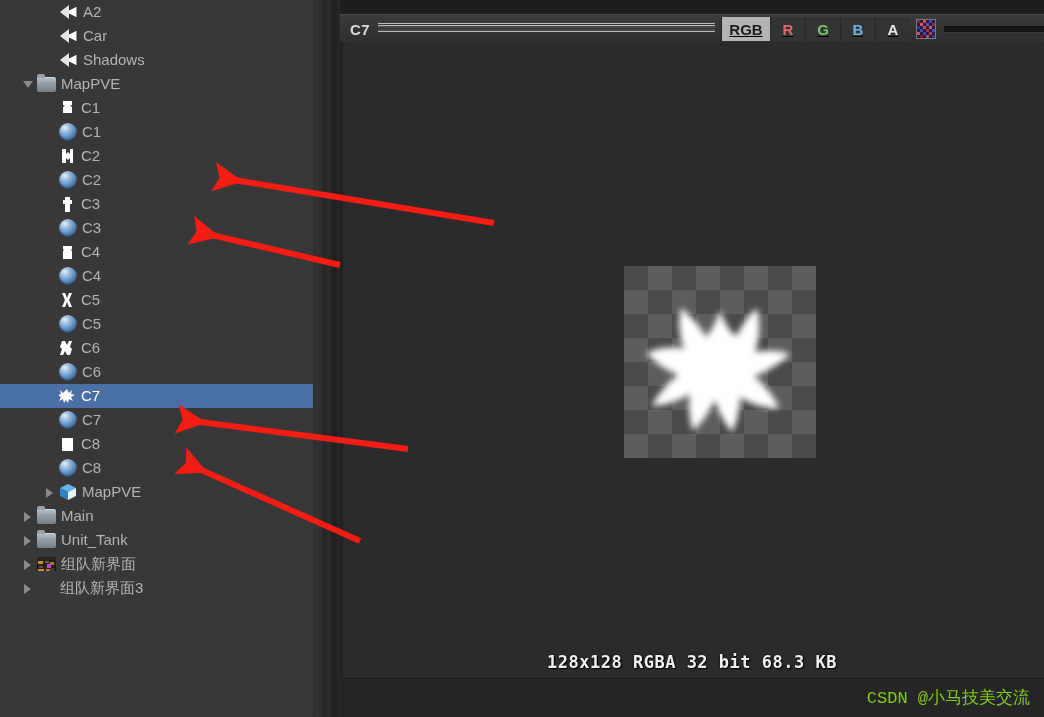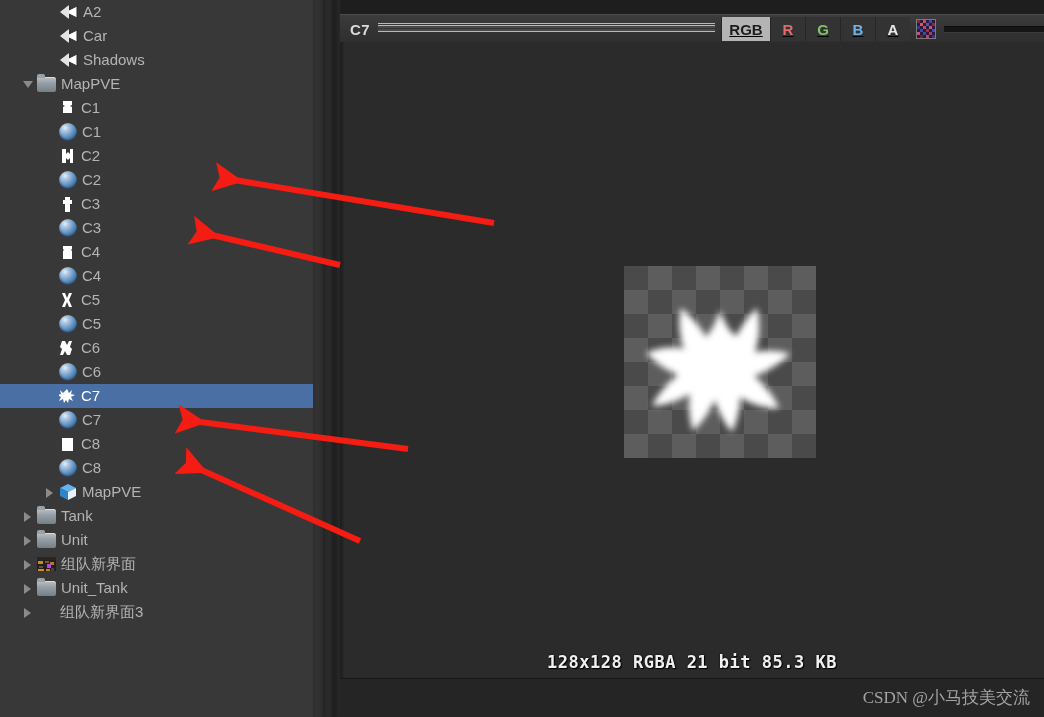--- a/index.html
+++ b/index.html
@@ -139,22 +139,22 @@
     position:absolute;left:0;right:0;top:610px;text-align:center;
     font-family:"DejaVu Sans Mono","Liberation Mono",monospace;
     font-size:17px;font-weight:bold;color:#f0f0f0;letter-spacing:.5px;
     text-shadow:1px 1px 1px #000,0 0 2px #000;
   }
   #preview-footer{
     position:absolute;left:0;top:678px;width:704px;height:39px;background:#252525;
     border-top:1px solid #181818;
   }
   #watermark{
-    position:absolute;right:14px;top:686px;font-size:17px;color:#a3a3a3;
-    font-family:Liberation Serif, serif;
+    position:absolute;right:14px;top:686px;font-size:17px;color:#84cc16;
+    font-family:Liberation Mono, monospace;
   }
 
   
   #arrows{position:absolute;inset:0;pointer-events:none;}
 </style>
 </head>
 <body>
 
 <div id="app">
 
@@ -336,50 +336,44 @@
       <path d="M1 5 L9 9 L9 17 L1 13 Z" fill="#2e84c8"></path>
       <path d="M17 5 L9 9 L9 17 L17 13 Z" fill="#eaf2f8"></path>
     </svg>
           </span>
           <span class="label">MapPVE</span>
         </div>
         <div class="row">
           <span style="display:inline-block;width:22px;flex:0 0 22px;"></span>
           <span class="twisty right"></span>
           <span class="ico ico-folder"></span>
-          <span class="label">Tank</span>
+          <span class="label">Main</span>
         </div>
         <div class="row">
           <span style="display:inline-block;width:22px;flex:0 0 22px;"></span>
           <span class="twisty right"></span>
           <span class="ico ico-folder"></span>
-          <span class="label">Unit</span>
+          <span class="label">Unit_Tank</span>
         </div>
         <div class="row">
           <span style="display:inline-block;width:22px;flex:0 0 22px;"></span>
           <span class="twisty right"></span>
           <span class="ico ico-atlas">
     <svg width="19" height="14" viewBox="0 0 19 14" shape-rendering="crispEdges">
       <rect width="19" height="14" fill="#241f1a"></rect>
       <rect x="1" y="1" width="5" height="3" fill="#c98a2a"></rect>
       <rect x="8" y="1" width="4" height="2" fill="#7a5a30"></rect>
       <rect x="13" y="2" width="4" height="3" fill="#b07a28"></rect>
       <rect x="10" y="4" width="4" height="4" fill="#b44ae0"></rect>
       <rect x="2" y="6" width="4" height="2" fill="#5a5048"></rect>
       <rect x="1" y="9" width="6" height="3" fill="#e08a22"></rect>
       <rect x="9" y="9" width="4" height="3" fill="#c97a2a"></rect>
       <rect x="14" y="8" width="3" height="4" fill="#4a4038"></rect>
     </svg></span>
           <span class="label">组队新界面</span>
-        </div>
-        <div class="row">
-          <span style="display:inline-block;width:22px;flex:0 0 22px;"></span>
-          <span class="twisty right"></span>
-          <span class="ico ico-folder"></span>
-          <span class="label">Unit_Tank</span>
         </div>
         <div class="row">
           <span style="display:inline-block;width:22px;flex:0 0 22px;"></span>
           <span class="twisty right"></span>
           <span class="ico"></span>
           <span class="label">组队新界面3</span>
         </div>
       </div>
   </div>
   <div id="tree-scroll-gutter"></div>
@@ -456,21 +450,21 @@
                        C 42 104, 30 96, 22 87
                        C 33 82, 48 80, 60 83
                        C 55 70, 54 54, 57 42
                        C 66 49, 76 60, 82 71
                        C 88 64, 93 54, 96 44 Z"></path>
             </g>
           </svg>
         </div>
       </div>
 
-      <div id="status-line">128x128  RGBA 21 bit  85.3 KB</div>
+      <div id="status-line">128x128  RGBA 32 bit  68.3 KB</div>
     </div>
 
     <div id="preview-footer"></div>
   </div>
 
   <div id="watermark">CSDN @小马技美交流</div>
 
   <svg id="arrows" width="1044" height="717">
     <defs>
       <marker id="ah" markerWidth="5" markerHeight="5" refX="3.6" refY="2.5" orient="auto">

